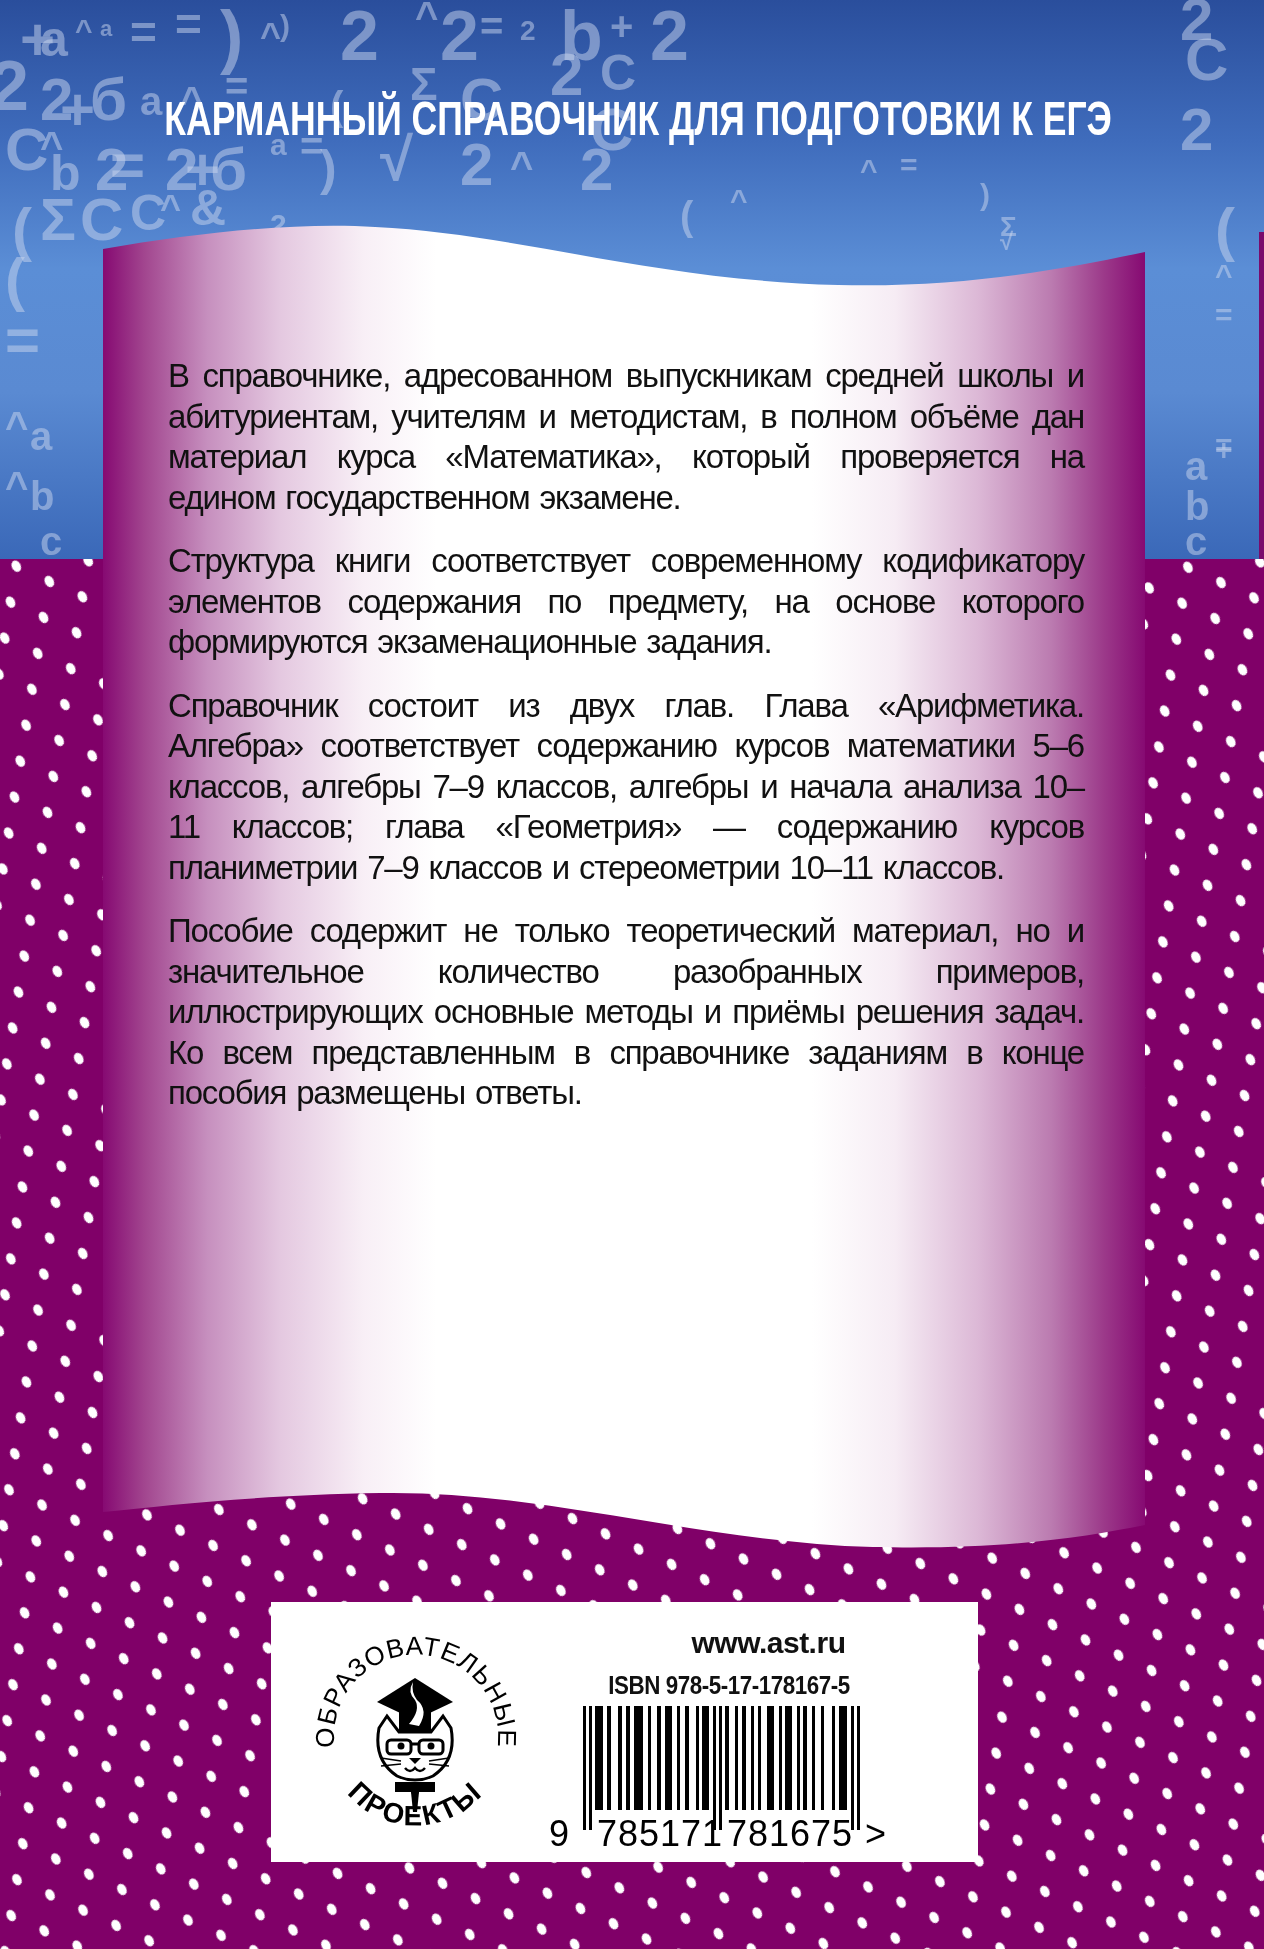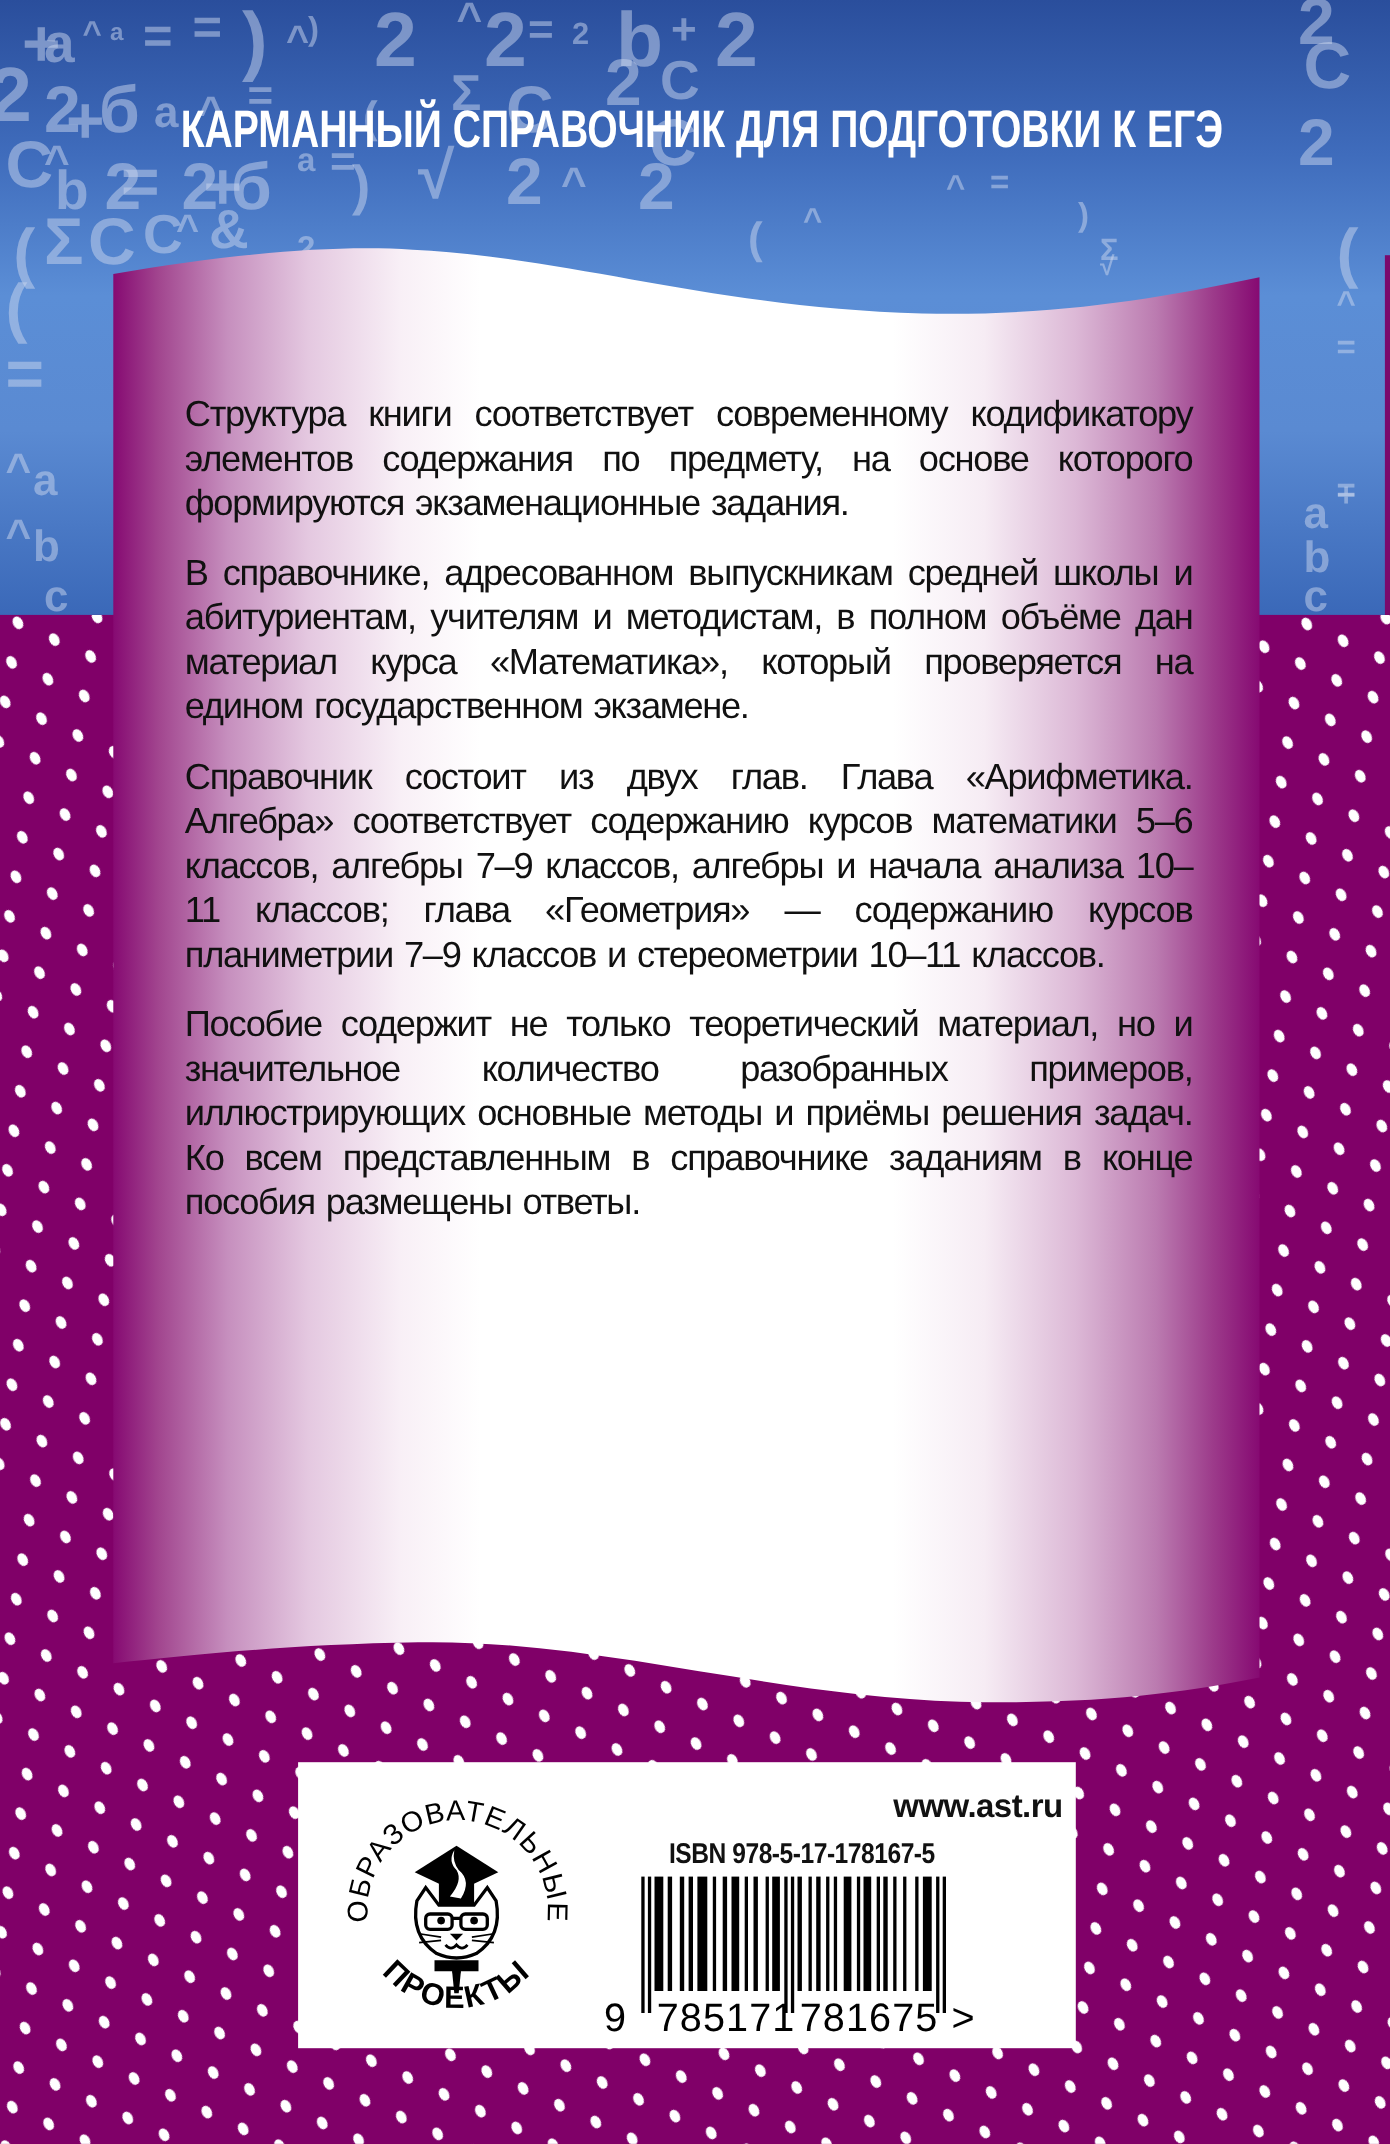--- a/index.html
+++ b/index.html
@@ -46,21 +46,21 @@
       letter-spacing: -1.2px;
       word-spacing: 2px;
       transform-origin: 0 0;
     }
     .info-box {
       position: absolute; left: 271px; top: 1602px; width: 707px; height: 260px;
       background: #ffffff;
     }
     .logo { position: absolute; left: 30px; top: 18px; width: 228px; height: 228px; }
     .site {
-      position: absolute; left: 300px; top: 24px; width: 395px; text-align: right;
+      position: absolute; left: 300px; top: 24px; width: 395px; text-align: center;
       font-family: "Liberation Sans", sans-serif; font-weight: bold; font-size: 30px;
       color: #111; letter-spacing: -0.5px;
     }
     .isbn {
       position: absolute; left: 238px; top: 68px; width: 440px; text-align: center;
       font-family: "Liberation Sans", sans-serif; font-weight: bold; font-size: 26px;
       color: #111; transform: scaleX(0.86); transform-origin: 50% 50%;
       letter-spacing: -0.5px;
     }
     .barcode { position: absolute; left: 278px; top: 102px; width: 420px; height: 150px; }
@@ -190,22 +190,22 @@
            C 200,232 300,222 375,227
            C 520,234 650,280 838,285
            C 960,288 1060,270 1145,252
            L 1145,1525
            C 1080,1538 1000,1550 873,1547
            C 700,1542 540,1490 380,1493
            C 260,1495 170,1505 103,1512 Z" fill="url(#bannerGrad)"></path>
 </svg>
 
 <div class="text-col">
+  <p class="para">В справочнике, адресованном выпускникам средней школы и абитуриентам, учителям и методистам, в полном объёме дан материал курса «Математика», который проверяется на едином государственном экзамене.</p>
   <p class="para">Структура книги соответствует современному кодификатору элементов содержания по предмету, на основе которого формируются экзаменационные задания.</p>
-  <p class="para">В справочнике, адресованном выпускникам средней школы и абитуриентам, учителям и методистам, в полном объёме дан материал курса «Математика», который проверяется на едином государственном экзамене.</p>
   <p class="para">Справочник состоит из двух глав. Глава «Арифметика. Алгебра» соответствует содержанию курсов математики 5–6 классов, алгебры 7–9 классов, алгебры и начала анализа 10–11 классов; глава «Геометрия» — содержанию курсов планиметрии 7–9 классов и стереометрии 10–11 классов.</p>
   <p class="para">Пособие содержит не только теоретический материал, но и значительное количество разобранных примеров, иллюстрирующих основные методы и приёмы решения задач. Ко всем представленным в справочнике заданиям в конце пособия размещены ответы.</p>
 </div>
 
 <div class="info-box">
   <svg class="logo" width="228" height="228" viewBox="0 0 228 228">
     <defs>
       <path id="arcTop" d="M 40,150 A 82,82 0 1 1 190,150"></path>
       <path id="arcBottom" d="M 42,168 A 88,88 0 0 0 186,168"></path>
     </defs>

